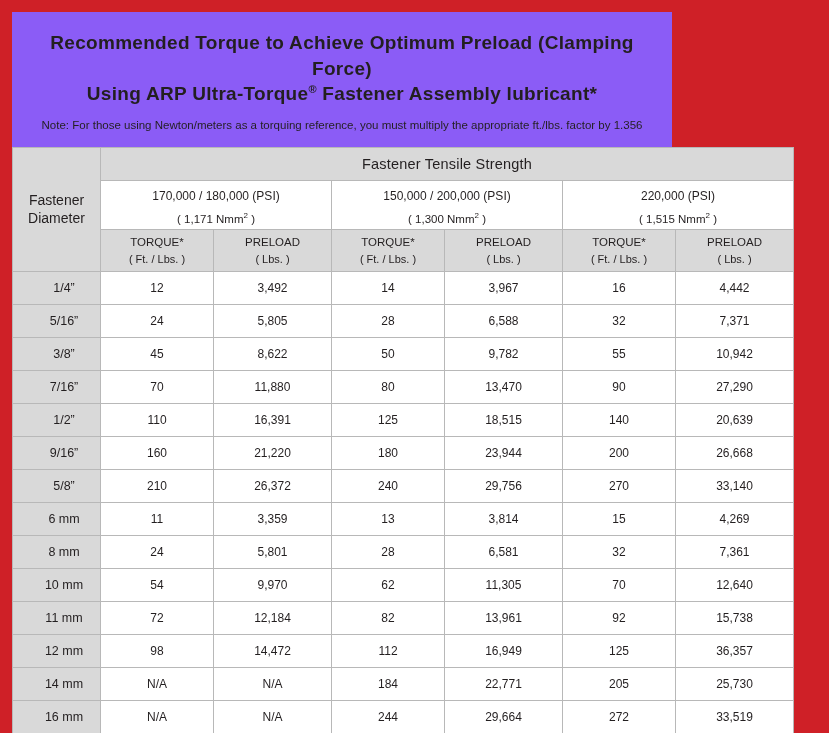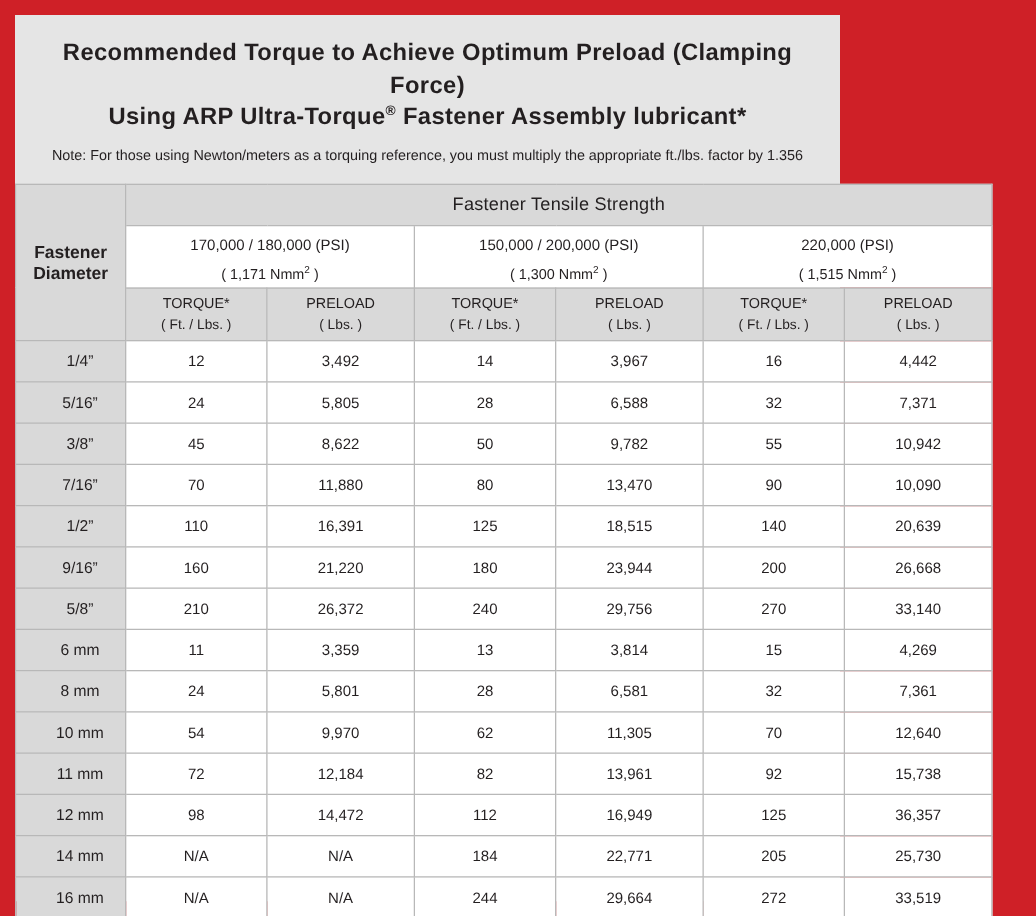--- a/index.html
+++ b/index.html
@@ -12,21 +12,21 @@
     background: #cf2027;
     font-family: "Liberation Sans", sans-serif;
     overflow: hidden;
   }
   .page {
     position: absolute;
     left: 12px;
     top: 12px;
     width: 660px;
     height: 709px;
-    background: #e5e5e5;
+    background: #8b5cf6;
     box-sizing: border-box;
   }
   .header-block {
     padding: 18px 14px 8px 14px;
     text-align: center;
   }
   .title {
     font-size: 19px;
     font-weight: bold;
     color: #231f20;
@@ -78,21 +78,21 @@
     font-size: 11.5px;
     margin-top: 8px;
     margin-bottom: 2px;
   }
   .sup-small {
     font-size: 8px;
     vertical-align: super;
   }
   .diam-head {
     font-size: 14px;
-    font-weight: bold;
+    font-weight: normal;
     line-height: 1.25;
     background: #d9d9d9;
   }
   .sub-head {
     background: #d9d9d9;
     font-size: 11.5px;
     font-weight: bold;
     padding: 6px 2px;
     line-height: 1.1;
   }
@@ -220,21 +220,21 @@
         <td class="data-cell">55</td>
         <td class="data-cell">10,942</td>
       </tr>
       <tr>
         <td class="row-label">7/16”</td>
         <td class="data-cell">70</td>
         <td class="data-cell">11,880</td>
         <td class="data-cell">80</td>
         <td class="data-cell">13,470</td>
         <td class="data-cell">90</td>
-        <td class="data-cell">10,090</td>
+        <td class="data-cell">27,290</td>
       </tr>
       <tr>
         <td class="row-label">1/2”</td>
         <td class="data-cell">110</td>
         <td class="data-cell">16,391</td>
         <td class="data-cell">125</td>
         <td class="data-cell">18,515</td>
         <td class="data-cell">140</td>
         <td class="data-cell">20,639</td>
       </tr>

